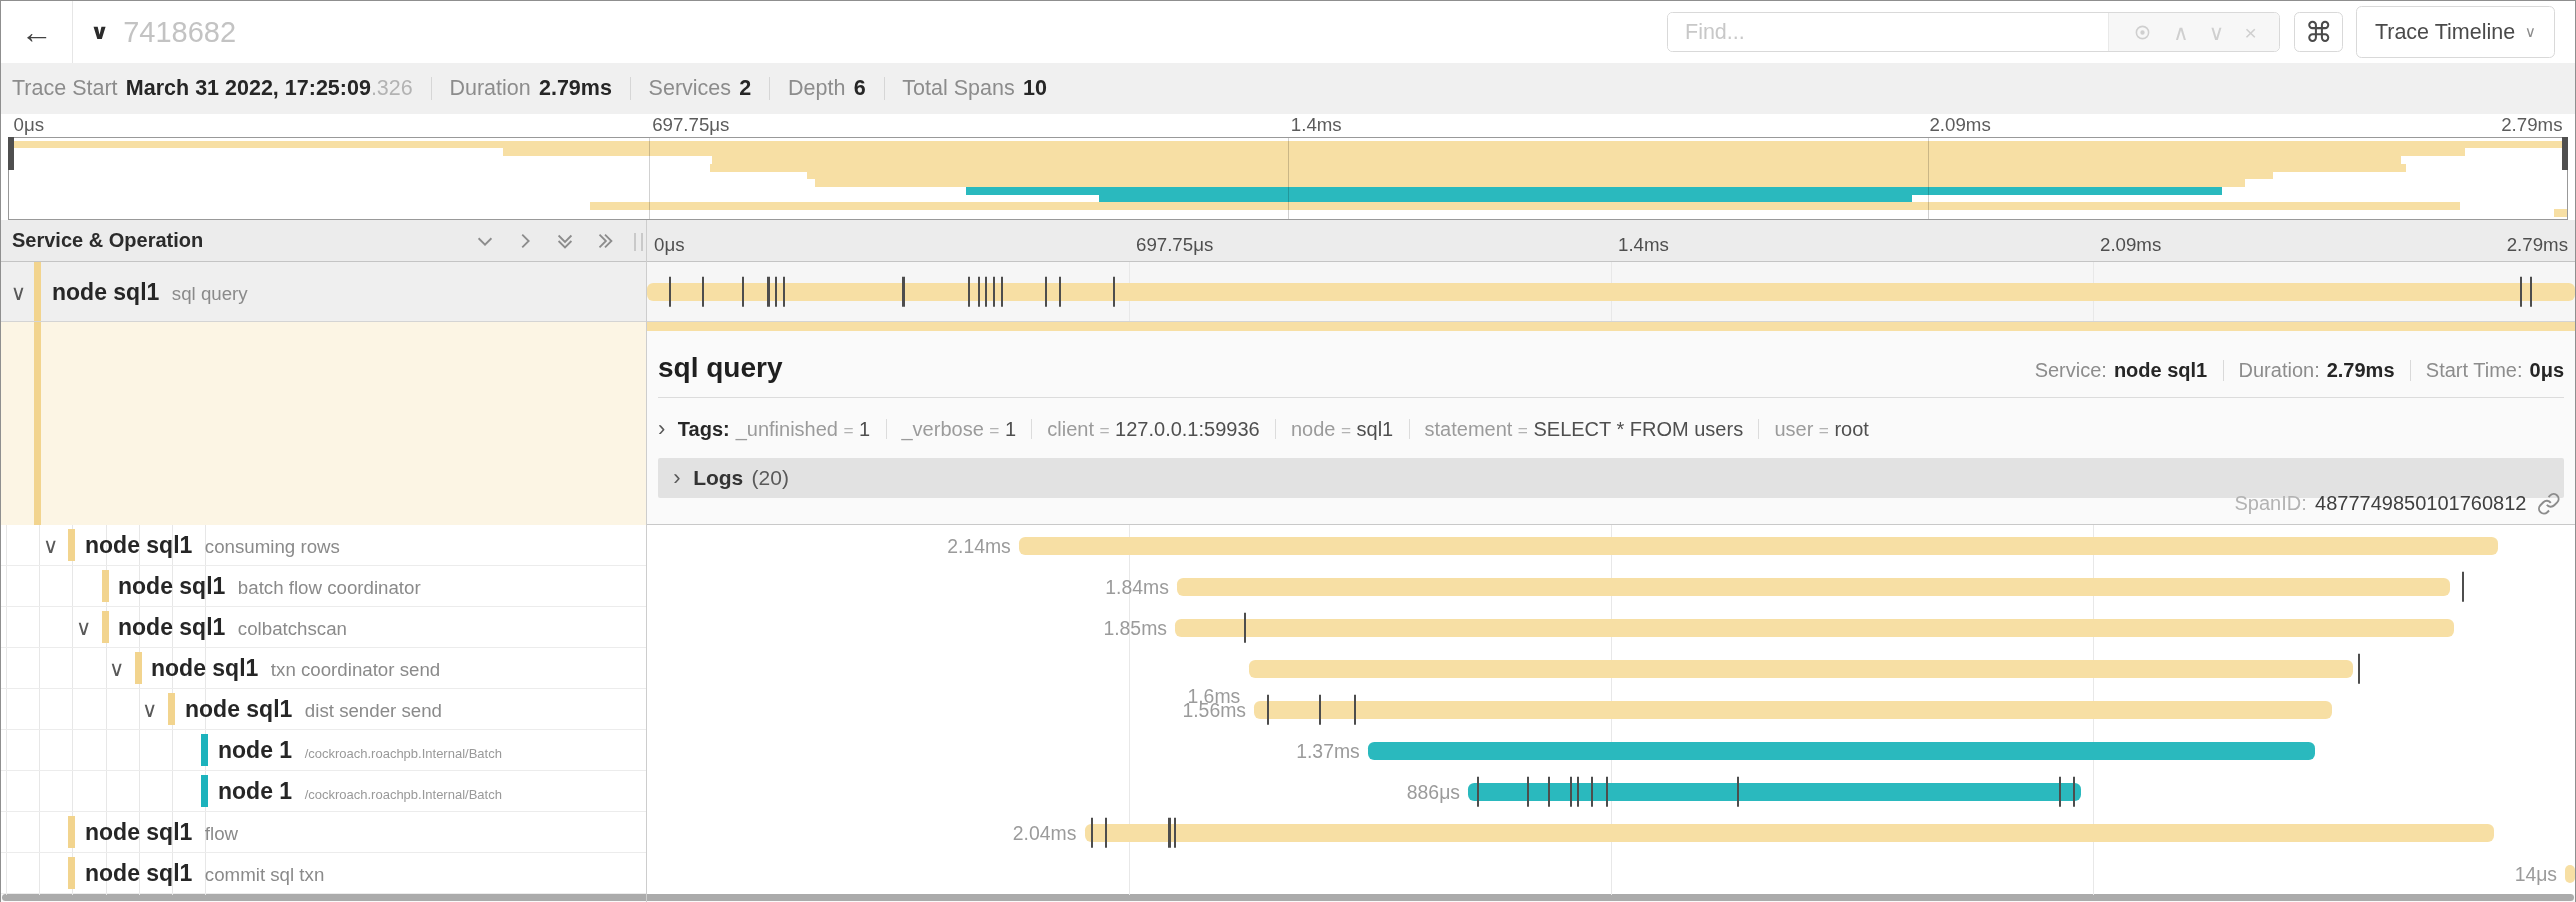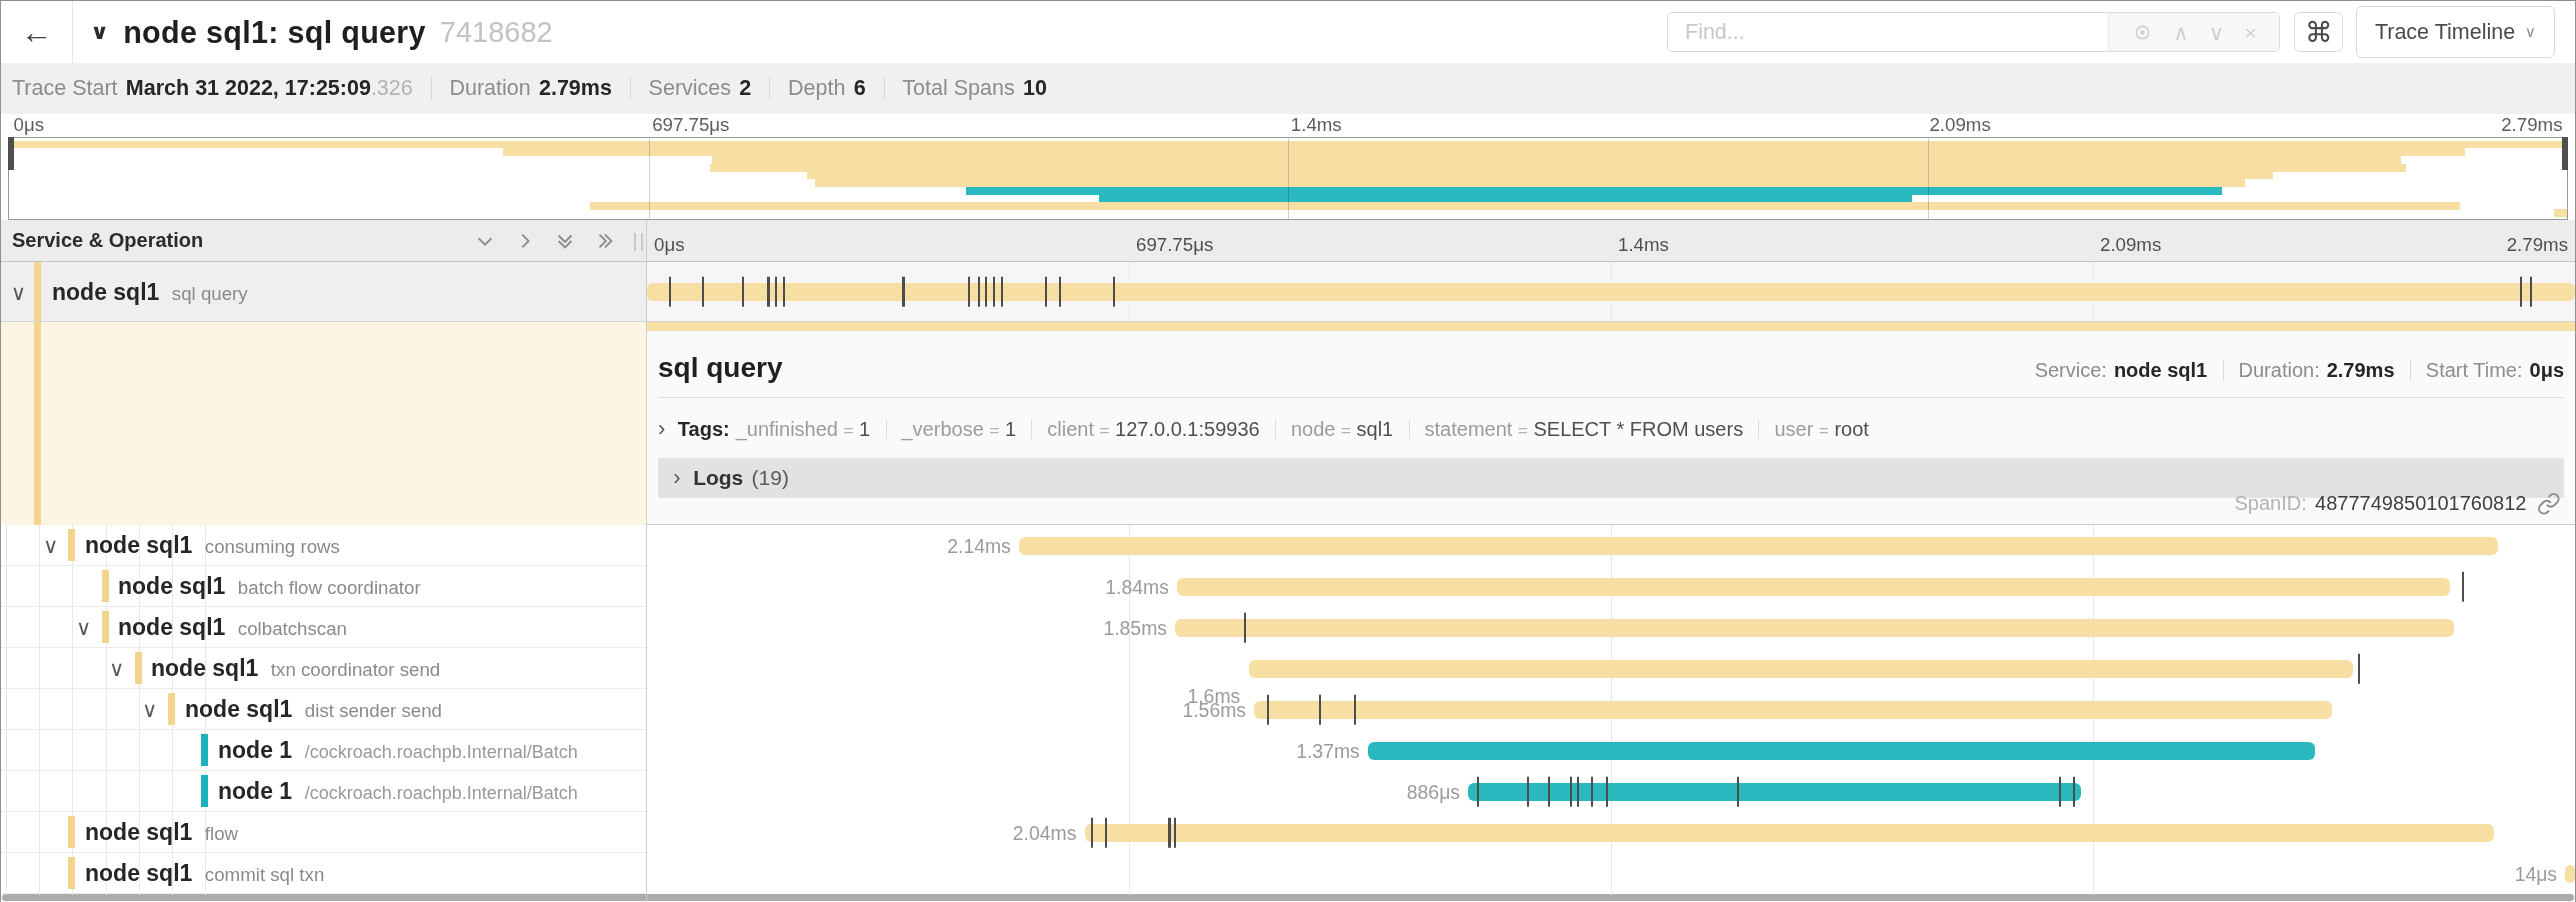--- a/index.html
+++ b/index.html
@@ -63,21 +63,21 @@
   .vdiv { position:absolute; left:645px; top:219px; width:0.7px; bottom:0; background:#cdcdcd; z-index:30; }
 
   
   .row1 { position:absolute; left:0; top:261px; width:100%; height:60px; border-bottom:0.7px solid #d4d4d4; }
   .row1-left { position:absolute; left:0; top:0; width:645px; height:100%; background:#efefef; }
   .row1-right { position:absolute; left:646px; right:0; top:0; height:100%; background:#f6f6f6; }
   .tree-chevron { position:absolute; font-size:21px; color:#595959; top:50%; transform:translateY(-46%); cursor:pointer; }
   .accent { position:absolute; width:7px; }
   .svc-name { font-size:23px; font-weight:bold; color:#262626; white-space:nowrap; }
   .op-name { font-size:18.7px; color:#8a8a8a; margin-left:12.5px; white-space:nowrap; }
-  .op-path { font-size:18px; color:#999; }
+  .op-path { font-size:13px; color:#999; }
   .row-label-line { position:absolute; top:50%; transform:translateY(-50%); display:flex; align-items:baseline; }
 
   
   .cream { position:absolute; left:0; top:321px; width:645px; height:203px; background:#fcf5e4; }
   .strip { position:absolute; left:646px; right:0; top:321px; height:9px; }
   .detail-card { position:absolute; left:646px; right:0; top:330px; height:194px; background:#fafafa;
                  border-bottom:0.7px solid #c9c9c9; padding:0 11px 0 11px; z-index:5;}
   .detail-head { display:flex; justify-content:space-between; align-items:baseline; margin-top:21px; }
   .detail-title { font-size:28px; font-weight:bold; color:#1f1f1f; }
   .detail-meta { font-size:20px; color:#8c8c8c; display:flex; align-items:baseline; }
@@ -123,21 +123,20 @@
 <body>
 
 <div id="app">
 
   <div class="topbar">
     <div class="back-cell">
       <span>←</span>
     </div>
     <div class="title-wrap">
       <span class="title-chevron">∨</span>
-      <span class="trace-title">node sql1: sql query</span>
       <span class="trace-id">7418682</span>
     </div>
     <div class="controls">
       <div class="find-box">
         <input class="find-input" placeholder="Find..." style="">
         <div class="find-suffix">
           <span class="suffix-ic">
             <svg width="21" height="21" viewBox="0 0 24 24" fill="none" stroke="#cfcfcf" stroke-width="1.8">
                 <circle cx="12" cy="12" r="7"></circle>
                 <circle cx="12" cy="12" r="1.6" fill="#cfcfcf"></circle>
@@ -331,21 +330,21 @@
           <span class="tag-item">
             <span class="tag-key">user</span>
             <span class="tag-eq">=</span>
             <span class="tag-val">root</span>
           </span>
         </span>
     </div>
     <div class="logs-box">
       <span class="expander">›</span>
       <span class="logs-label">Logs</span>
-      <span class="logs-count">(19)</span>
+      <span class="logs-count">(20)</span>
     </div>
     <div class="spanid-row">
       <span class="spanid-label">SpanID:</span>
       <span class="spanid-val">4877749850101760812</span>
       <span class="link-ic">
         <svg width="23.6" height="23.6" viewBox="0 0 24 24" fill="none" stroke="#8c8c8c" stroke-width="2">
           <path d="M10 13a5 5 0 0 0 7.54.54l3-3a5 5 0 0 0-7.07-7.07l-1.72 1.71"></path>
           <path d="M14 11a5 5 0 0 0-7.54-.54l-3 3a5 5 0 0 0 7.07 7.07l1.71-1.71"></path>
         </svg>
       </span>

